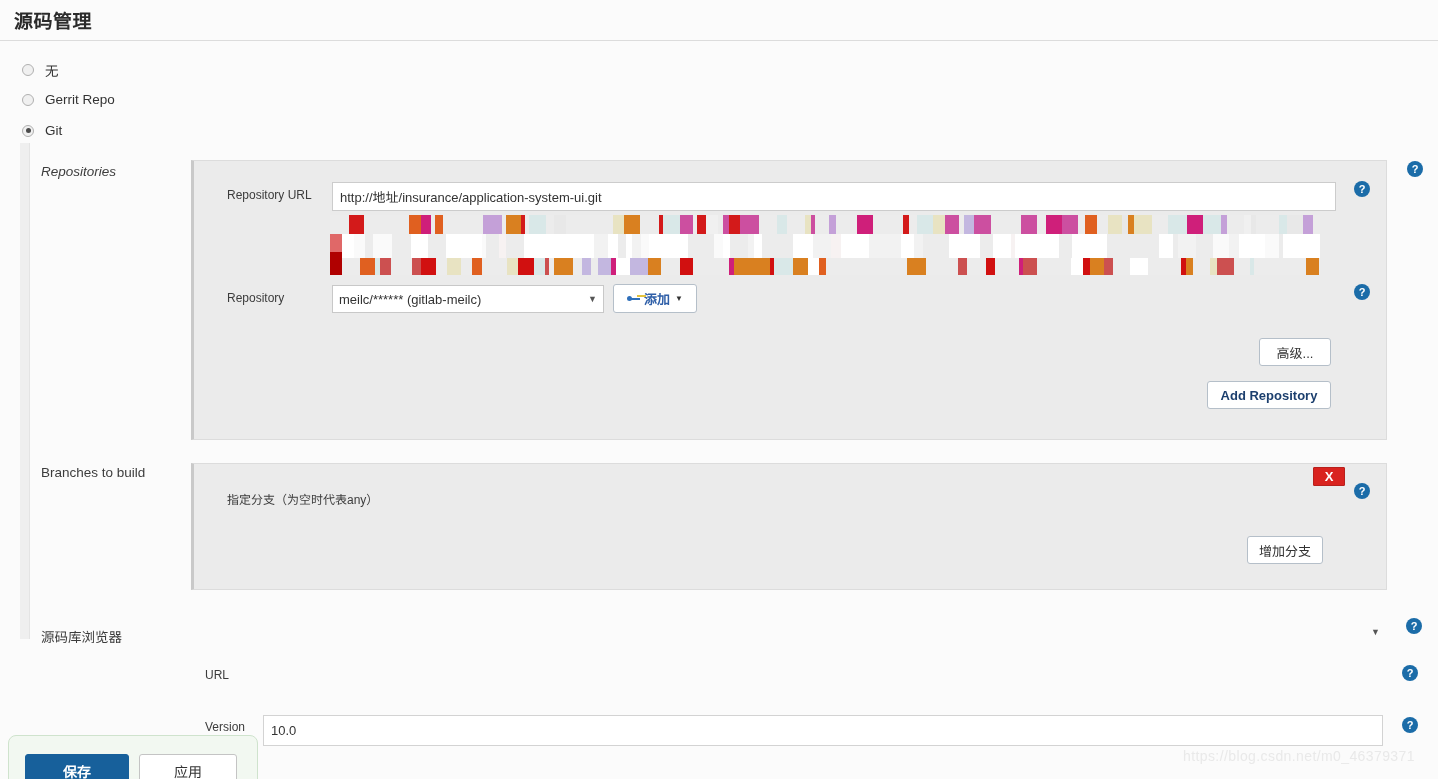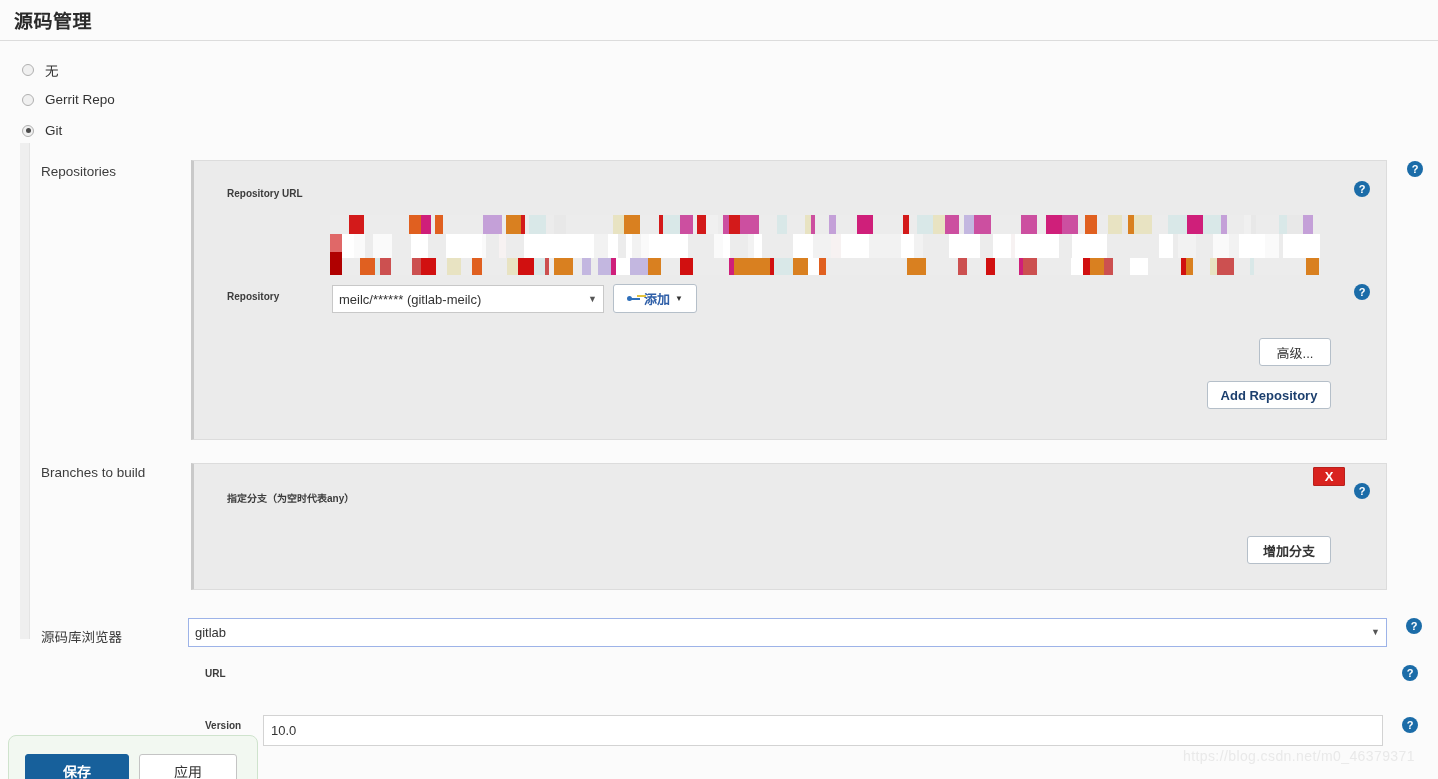--- a/index.html
+++ b/index.html
@@ -91,25 +91,24 @@
   .panel {
     position: absolute;
     background: #ebebeb;
     border: 1px solid #dcdcdc;
     border-left: 3px solid #c9c9c9;
     box-sizing: border-box;
   }
 
   .field-label {
     position: absolute;
-    font-size: 10px;
+    font-size: 12px;
     color: #3c3c3c;
     text-align: right;
     white-space: nowrap;
-    font-weight: bold;
   }
 
   .text-input {
     position: absolute;
     box-sizing: border-box;
     background: #fff;
     border: 1px solid #ccc;
     font-family: "Liberation Sans", "DejaVu Sans", sans-serif;
     font-size: 13px;
     color: #333;
@@ -298,25 +297,26 @@
     <span class="radio"></span>
     <span class="radio-label">Gerrit Repo</span>
   </div>
   <div class="radio-row" style="top:123px;">
     <span class="radio checked"></span>
     <span class="radio-label">Git</span>
   </div>
 
   <div class="left-strip"></div>
 
-  <div class="section-label" style="left:41px; top:164px;">Repositories</div>
+  <div class="section-label" style="left:41px; top:164px;font-style:italic;">Repositories</div>
 
   <div class="panel" style="left:191px; top:160px; width:1196px; height:280px;"></div>
 
   <div class="field-label" style="left:227px; top:188px;">Repository URL</div>
+  <input class="text-input" type="text" style="left: 332px; top: 182px; width: 1004px; height: 29px;" value="http://地址/insurance/application-system-ui.git">
   <div class="help-icon" style="left:1354px; top:181px;">?</div>
   <div class="help-icon" style="left:1407px; top:161px;">?</div>
 
   <div class="redaction" style="left:330px; top:215px; width:990px; height:60px;">
     <div class="mosaic-row" id="mosaic-top" style="top:0px; height:19px;">
         <span class="mosaic-cell" style="width: 7px; background: rgb(236, 236, 236);"></span>
         <span class="mosaic-cell" style="width: 12px; background: rgb(236, 236, 236);"></span>
         <span class="mosaic-cell" style="width: 15px; background: rgb(211, 26, 26);"></span>
         <span class="mosaic-cell" style="width: 16px; background: rgb(236, 236, 236);"></span>
         <span class="mosaic-cell" style="width: 11px; background: rgb(236, 236, 236);"></span>
@@ -608,27 +608,24 @@
 
   <div class="section-label" style="left:41px; top:465px;">Branches to build</div>
 
   <div class="panel" style="left:191px; top:463px; width:1196px; height:127px;"></div>
 
   <div class="field-label" style="left:227px; top:490px;">指定分支（为空时代表any）</div>
 
   <div class="btn-delete" style="left:1313px; top:467px; width:32px; height:19px;">X</div>
   <div class="help-icon" style="left:1354px; top:483px;">?</div>
 
-  <div class="btn cjk" style="left:1247px; top:536px; width:84px; height:28px;font-weight:bold;">增加分支</div>
+  <div class="btn cjk" style="left:1247px; top:536px; width:76px; height:28px;">增加分支</div>
 
   <div class="section-label" style="left:41px; top:626px;">源码库浏览器</div>
 
-  <select class="select-input focused" style="left:188px; top:618px; width:1199px; height:29px;">
-    <option>gitlab</option>
-  </select>
   <span class="select-caret" style="left:1371px; top:627px;">▼</span>
   <div class="help-icon" style="left:1406px; top:618px;">?</div>
 
   <div class="field-label" style="left:205px; top:668px;">URL</div>
   <div class="help-icon" style="left:1402px; top:665px;">?</div>
 
   <div class="field-label" style="left:205px; top:720px;">Version</div>
   <input class="text-input light-border" type="text" style="left: 263px; top: 715px; width: 1120px; height: 31px;" value="10.0">
   <div class="help-icon" style="left:1402px; top:717px;">?</div>
 

